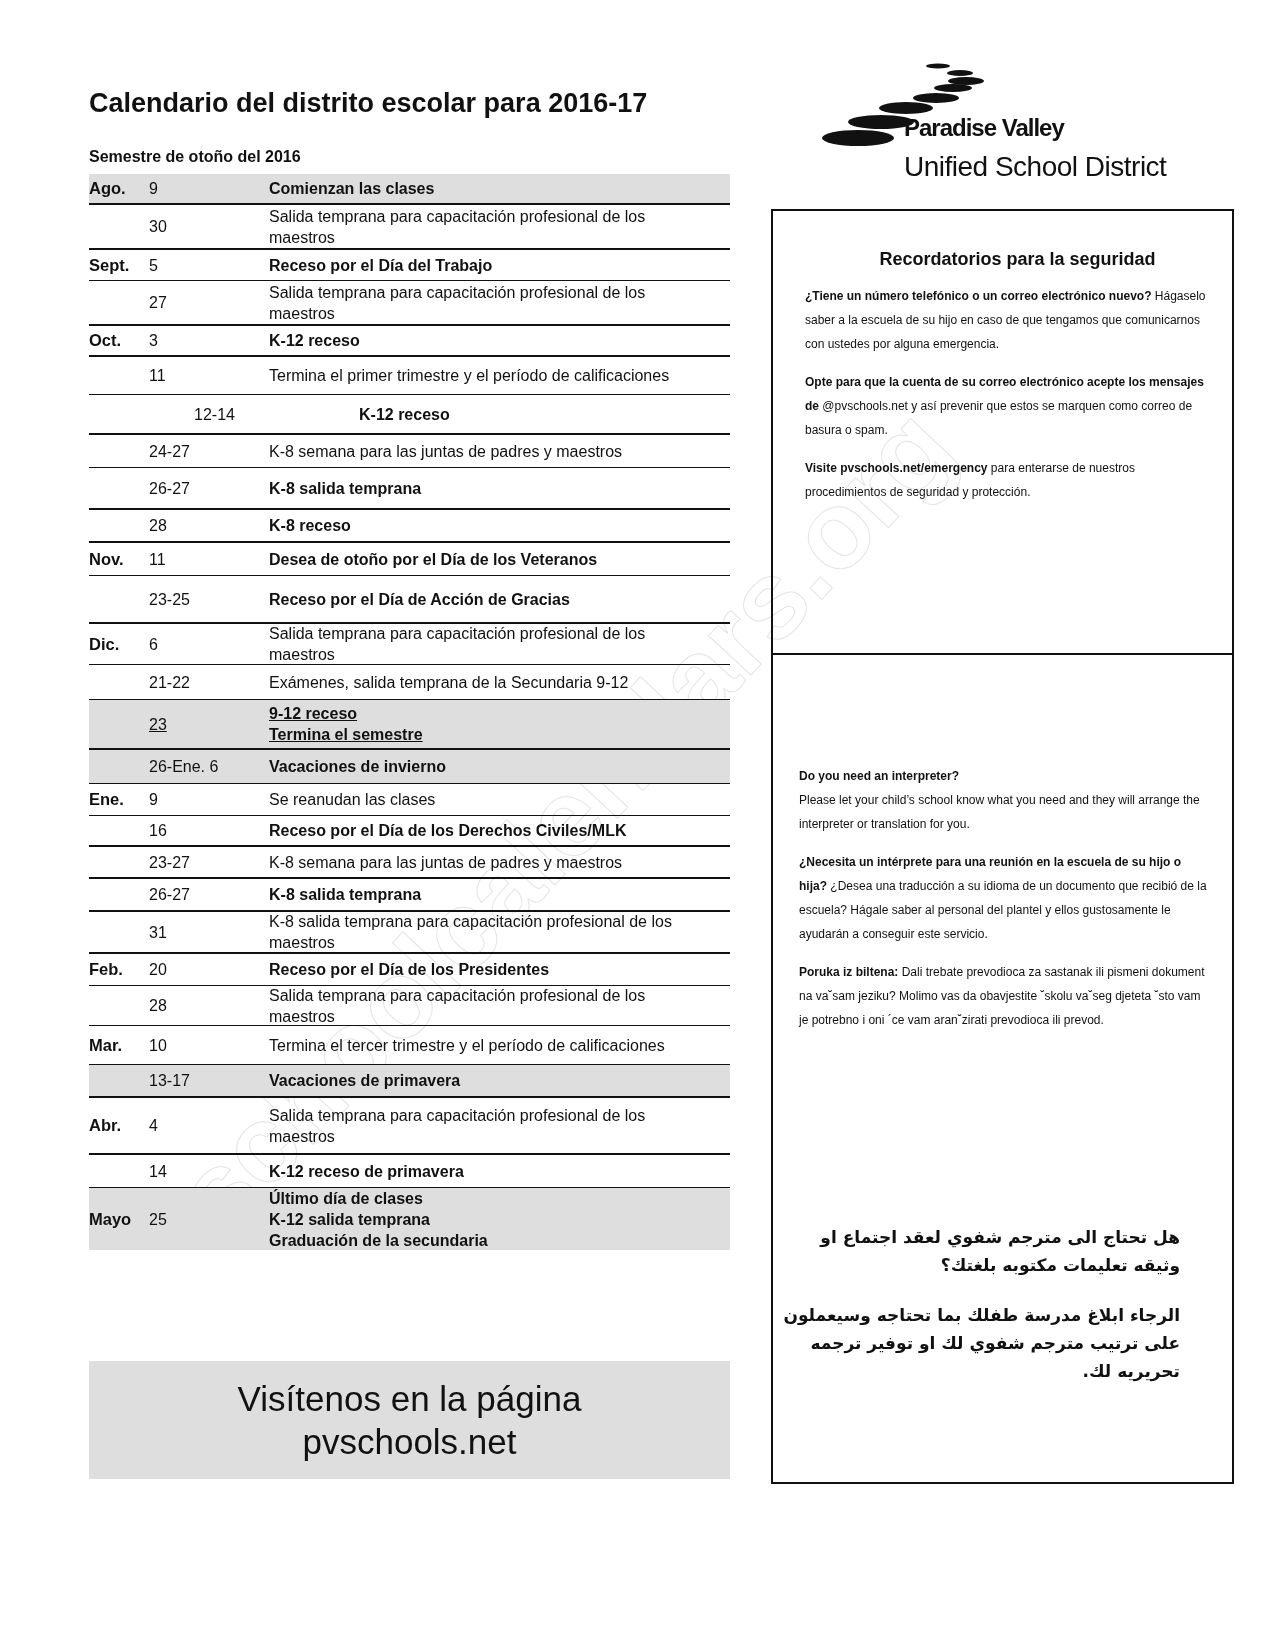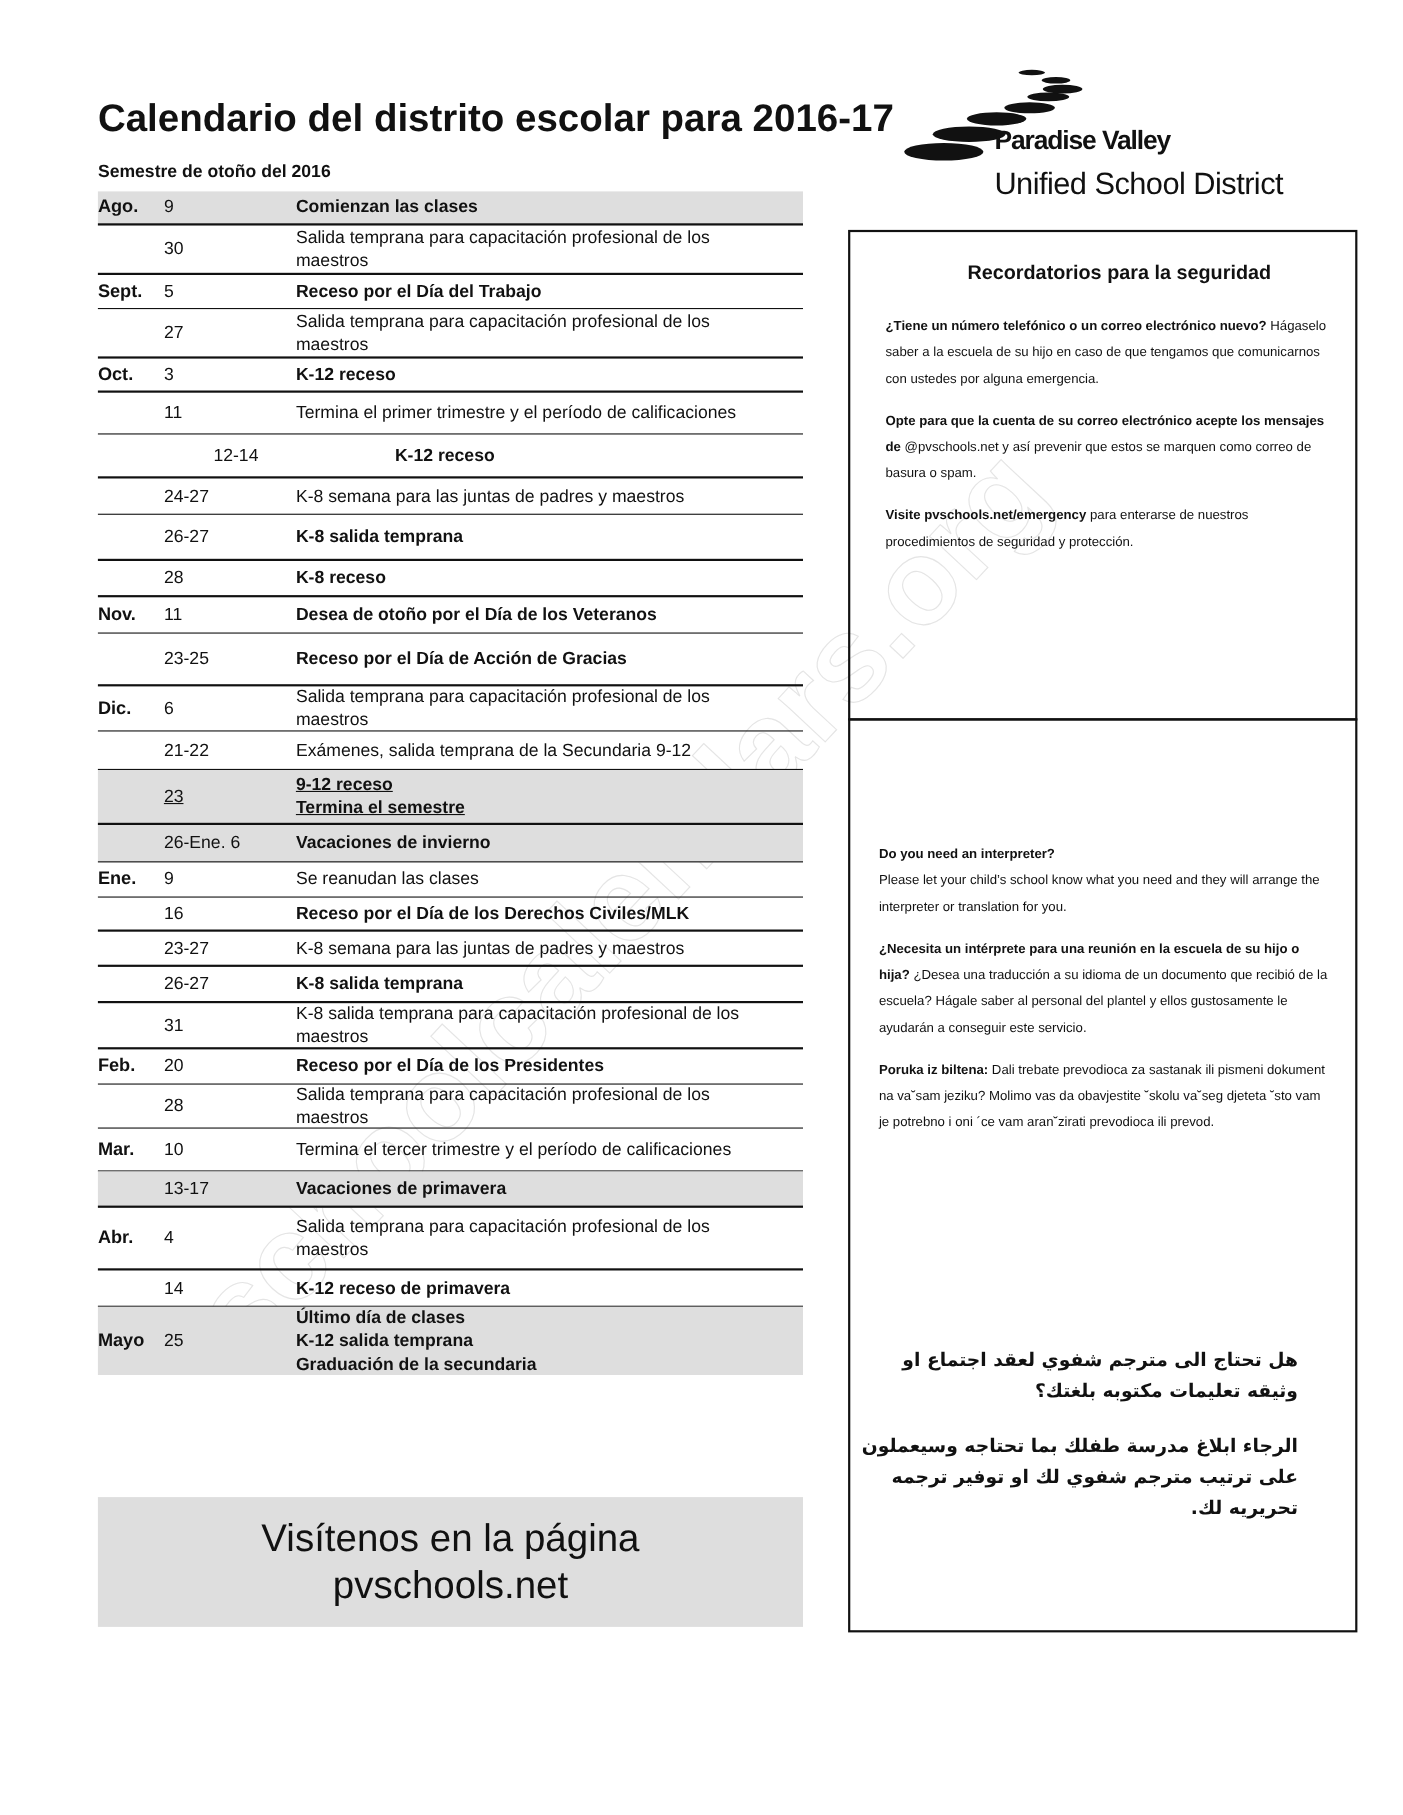--- a/index.html
+++ b/index.html
@@ -3,21 +3,21 @@
 <meta charset="utf-8">
 <style>
   html, body { margin: 0; padding: 0; }
   body {
     width: 1275px; height: 1650px; background: #ffffff; position: relative;
     font-family: "Liberation Sans", sans-serif; color: #111;
     overflow: hidden;
   }
   .title {
     position: absolute; left: 89px; top: 88px;
-    font-size: 35px; font-weight: bold; letter-spacing: 0px; margin: 0;
+    font-size: 27px; font-weight: bold; letter-spacing: 0px; margin: 0;
   }
   .semester {
     position: absolute; left: 89px; top: 148px;
     font-size: 16px; font-weight: bold;
   }
   .cal {
     position: absolute; left: 89px; top: 174px; width: 641px;
   }
   .row {
     display: flex; align-items: center; position: relative;
@@ -44,21 +44,21 @@
   }
   .logo-sub {
     position: absolute; left: 904px; top: 151px; font-size: 28px; letter-spacing: -0.5px;
   }
   .panel {
     position: absolute; left: 771px; width: 463px; border: 2px solid #111; box-sizing: border-box;
   }
   .panel.top { top: 209px; height: 446px; }
   .panel.bottom { top: 653px; height: 831px; }
   .panel-heading {
-    text-align: center; font-weight: bold; font-size: 18px; margin-top: 27px; padding-left: 30px;
+    text-align: center; font-weight: bold; font-size: 18px; margin-top: 38px; padding-left: 30px;
   }
   .para { font-size: 12px; line-height: 24px; margin: 0 13px 14px 0; }
   .top-body { position: absolute; left: 32px; top: 73px; width: 415px; }
   .bottom-body { position: absolute; left: 26px; top: 109px; width: 425px; }
   .arabic {
     position: absolute; right: 52px; top: 568px; width: 400px; direction: rtl; text-align: right;
     font-family: "DejaVu Sans", sans-serif; font-size: 17px; font-weight: bold; line-height: 28px;
   }
   .arabic p { margin: 0 0 22px 0; }
   .watermark {

